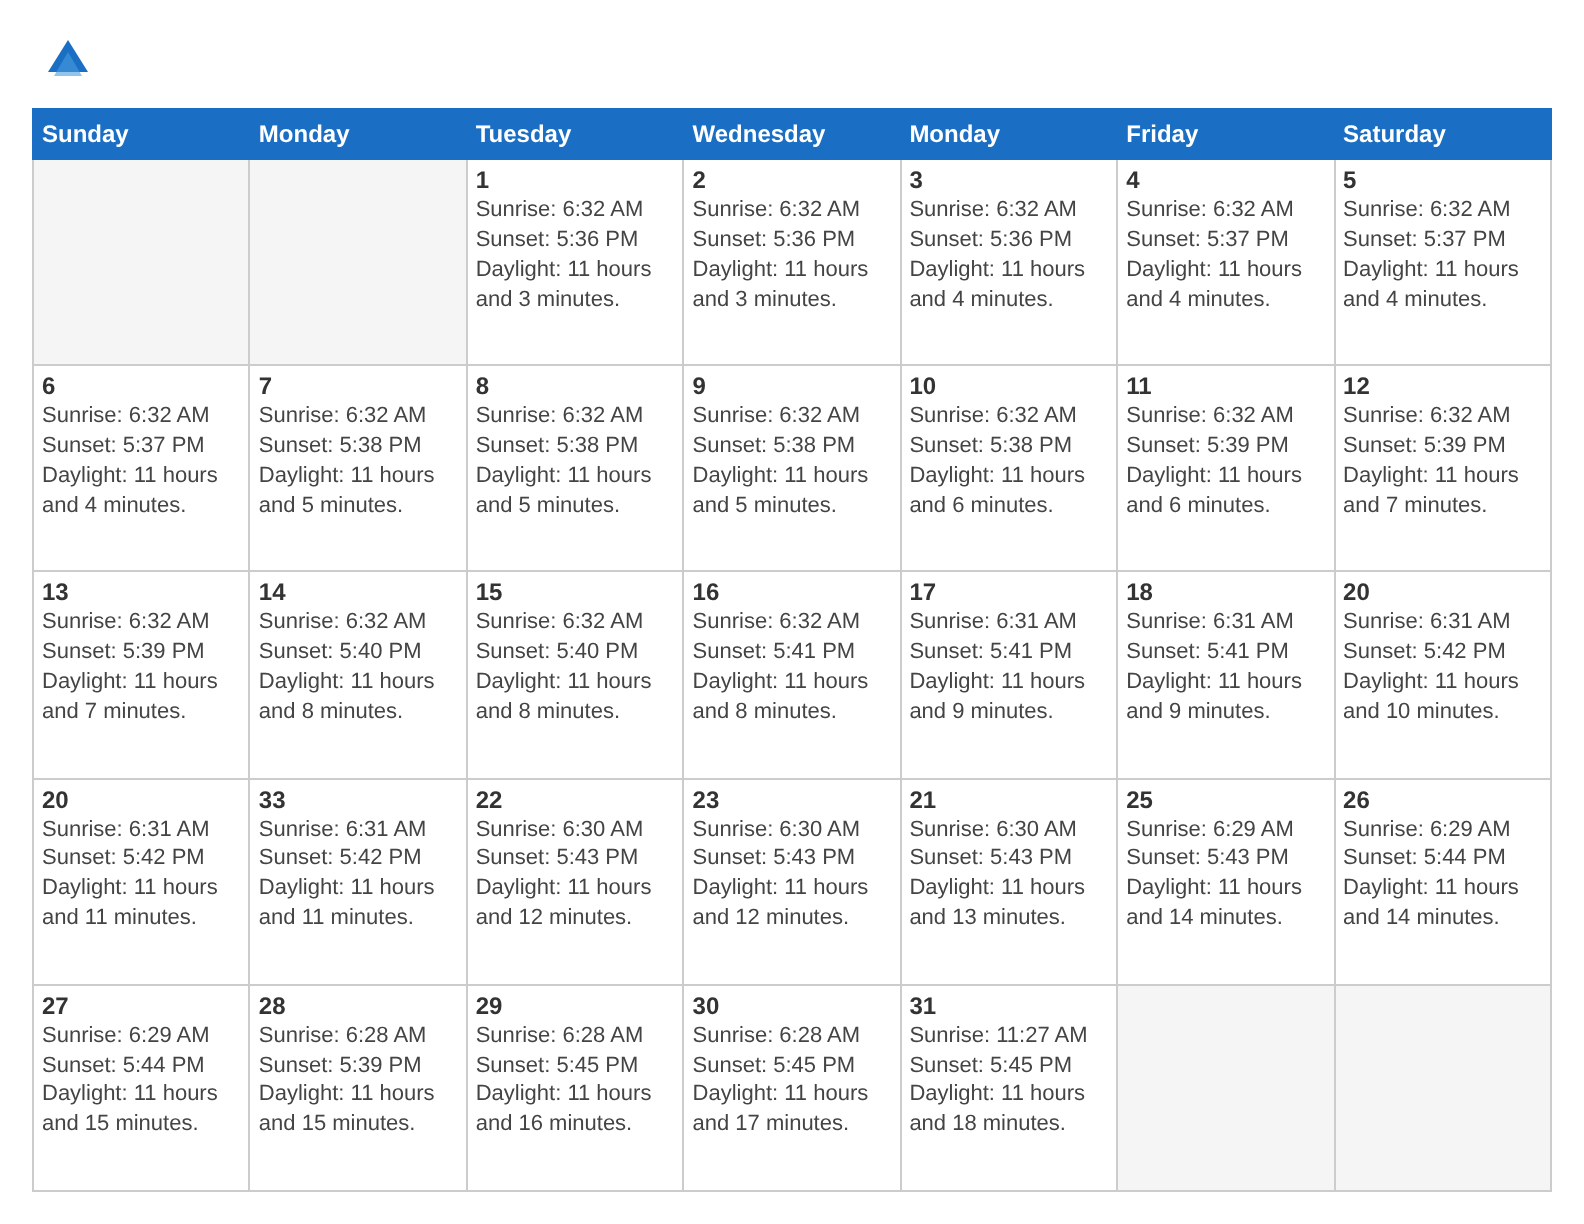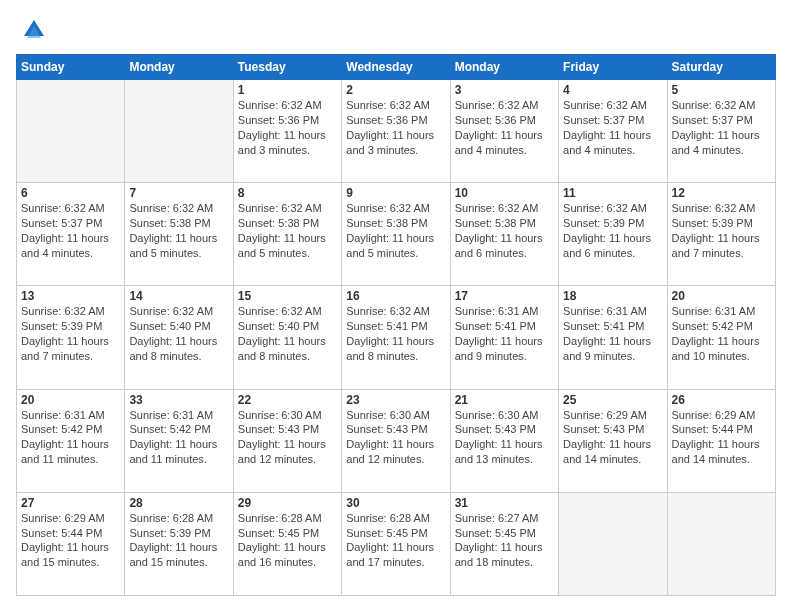--- a/index.html
+++ b/index.html
@@ -322,21 +322,21 @@
 Daylight: 11 hours and 16 minutes.</div>
           </td>
           <td>
             <span class="day-num">30</span>
             <div class="day-info">Sunrise: 6:28 AM
 Sunset: 5:45 PM
 Daylight: 11 hours and 17 minutes.</div>
           </td>
           <td>
             <span class="day-num">31</span>
-            <div class="day-info">Sunrise: 6:27 AM
+            <div class="day-info">Sunrise: 11:27 AM
 Sunset: 5:45 PM
 Daylight: 11 hours and 18 minutes.</div>
           </td>
           <td class="empty"></td>
           <td class="empty"></td>
         </tr>
       </tbody>
   </table>
 </div>
 

